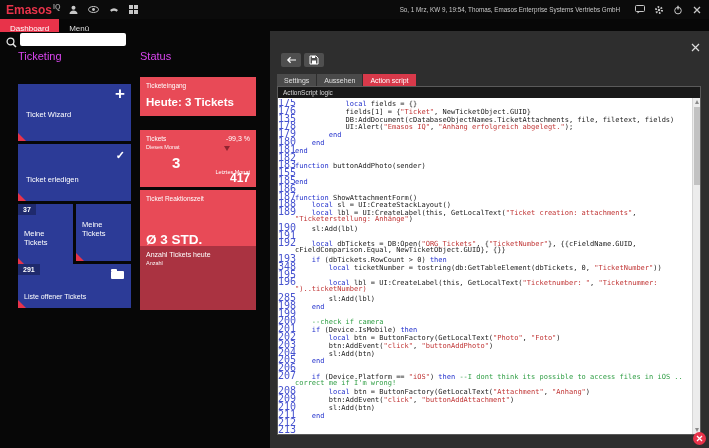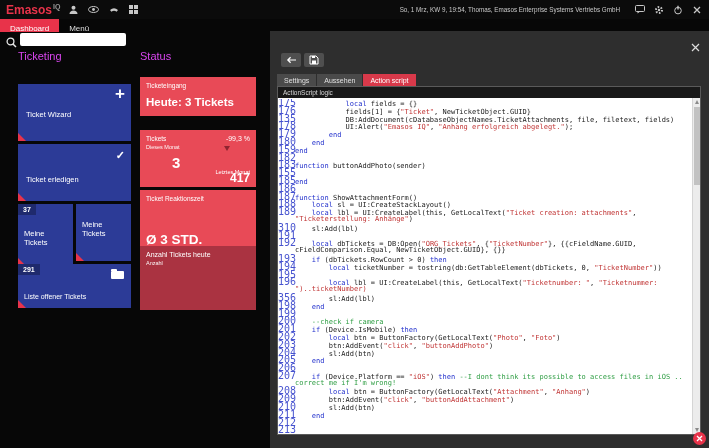--- a/index.html
+++ b/index.html
@@ -222,40 +222,40 @@
     <div class="content">
       <div class="chead">ActionScript logic</div>
       <div class="codearea">
         <div class="lines">
             <div class="crow"><span class="ln">175</span><span class="ct">            <i class="kw">local</i> fields = {}</span></div>
             <div class="crow"><span class="ln">176</span><span class="ct">            fields[1] = {<i class="st">"Ticket"</i>, NewTicketObject.GUID}</span></div>
             <div class="crow"><span class="ln">135</span><span class="ct">            DB:AddDocument(cDatabaseObjectNames.TicketAttachments, file, filetext, fields)</span></div>
             <div class="crow"><span class="ln">178</span><span class="ct">            UI:Alert(<i class="st">"Emasos IQ"</i>, <i class="st">"Anhang erfolgreich abgelegt."</i>);</span></div>
             <div class="crow"><span class="ln">179</span><span class="ct">        <i class="kw">end</i></span></div>
             <div class="crow"><span class="ln">180</span><span class="ct">    <i class="kw">end</i></span></div>
-            <div class="crow"><span class="ln">159</span><span class="ct"><i class="kw">end</i></span></div>
+            <div class="crow"><span class="ln">181</span><span class="ct"><i class="kw">end</i></span></div>
             <div class="crow"><span class="ln">182</span><span class="ct"></span></div>
             <div class="crow"><span class="ln">183</span><span class="ct"><i class="kw">function</i> buttonAddPhoto(sender)</span></div>
             <div class="crow"><span class="ln">155</span><span class="ct"></span></div>
             <div class="crow"><span class="ln">185</span><span class="ct"><i class="kw">end</i></span></div>
             <div class="crow"><span class="ln">186</span><span class="ct"></span></div>
             <div class="crow"><span class="ln">187</span><span class="ct"><i class="kw">function</i> ShowAttachmentForm()</span></div>
             <div class="crow"><span class="ln">188</span><span class="ct">    <i class="kw">local</i> sl = UI:CreateStackLayout()</span></div>
             <div class="crow"><span class="ln">189</span><span class="ct">    <i class="kw">local</i> lbl = UI:CreateLabel(this, GetLocalText(<i class="st">"Ticket creation: attachments"</i>,</span></div>
             <div class="crow"><span class="ln"></span><span class="ct"><i class="st">"Ticketerstellung: Anhänge"</i>)</span></div>
-            <div class="crow"><span class="ln">310</span><span class="ct">    sl:Add(lbl)</span></div>
+            <div class="crow"><span class="ln">190</span><span class="ct">    sl:Add(lbl)</span></div>
             <div class="crow"><span class="ln">191</span><span class="ct"></span></div>
             <div class="crow"><span class="ln">192</span><span class="ct">    <i class="kw">local</i> dbTickets = DB:Open(<i class="st">"ORG_Tickets"</i>, {<i class="st">"TicketNumber"</i>}, {{cFieldName.GUID,</span></div>
             <div class="crow"><span class="ln"></span><span class="ct">cFieldComparison.Equal, NewTicketObject.GUID}, {}}</span></div>
             <div class="crow"><span class="ln">193</span><span class="ct">    <i class="kw">if</i> (dbTickets.RowCount &gt; 0) <i class="kw">then</i></span></div>
-            <div class="crow"><span class="ln">194</span><span class="ct">        <i class="kw">local</i> ticketNumber = tostring(db:GetTableElement(dbTickets, 0, <i class="st">"TicketNumber"</i>))</span></div>
+            <div class="crow"><span class="ln">348</span><span class="ct">        <i class="kw">local</i> ticketNumber = tostring(db:GetTableElement(dbTickets, 0, <i class="st">"TicketNumber"</i>))</span></div>
             <div class="crow"><span class="ln">195</span><span class="ct"></span></div>
             <div class="crow"><span class="ln">196</span><span class="ct">        <i class="kw">local</i> lbl = UI:CreateLabel(this, GetLocalText(<i class="st">"Ticketnumber: "</i>, <i class="st">"Ticketnummer: </i></span></div>
             <div class="crow"><span class="ln"></span><span class="ct"><i class="st">")..ticketNumber)</i></span></div>
-            <div class="crow"><span class="ln">356</span><span class="ct">        sl:Add(lbl)</span></div>
+            <div class="crow"><span class="ln">285</span><span class="ct">        sl:Add(lbl)</span></div>
             <div class="crow"><span class="ln">198</span><span class="ct">    <i class="kw">end</i></span></div>
             <div class="crow"><span class="ln">199</span><span class="ct"></span></div>
             <div class="crow"><span class="ln">200</span><span class="ct">    <i class="cm">--check if camera</i></span></div>
             <div class="crow"><span class="ln">201</span><span class="ct">    <i class="kw">if</i> (Device.IsMobile) <i class="kw">then</i></span></div>
             <div class="crow"><span class="ln">202</span><span class="ct">        <i class="kw">local</i> btn = ButtonFactory(GetLocalText(<i class="st">"Photo"</i>, <i class="st">"Foto"</i>)</span></div>
             <div class="crow"><span class="ln">203</span><span class="ct">        btn:AddEvent(<i class="st">"click"</i>, <i class="st">"buttonAddPhoto"</i>)</span></div>
             <div class="crow"><span class="ln">204</span><span class="ct">        sl:Add(btn)</span></div>
             <div class="crow"><span class="ln">205</span><span class="ct">    <i class="kw">end</i></span></div>
             <div class="crow"><span class="ln">206</span><span class="ct"></span></div>
             <div class="crow"><span class="ln">207</span><span class="ct">    <i class="kw">if</i> (Device.Platform == <i class="st">"iOS"</i>) <i class="kw">then</i> <i class="cm">--I dont think its possible to access files in iOS ..</i></span></div>

